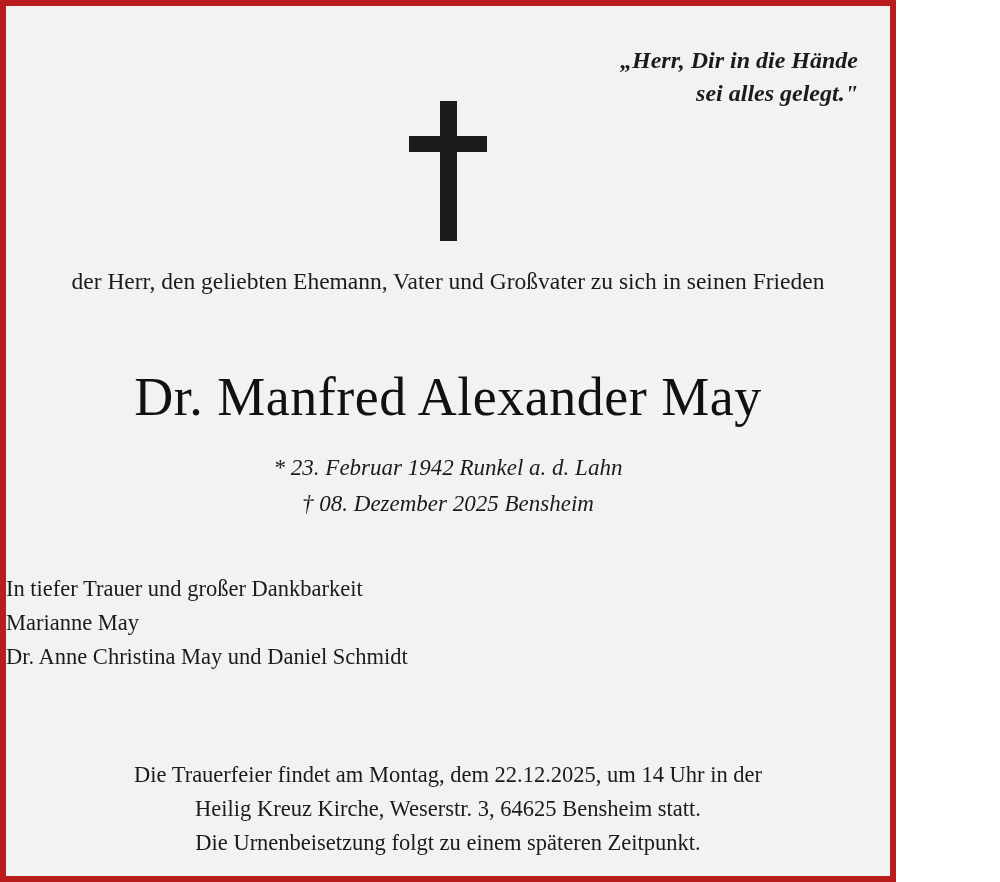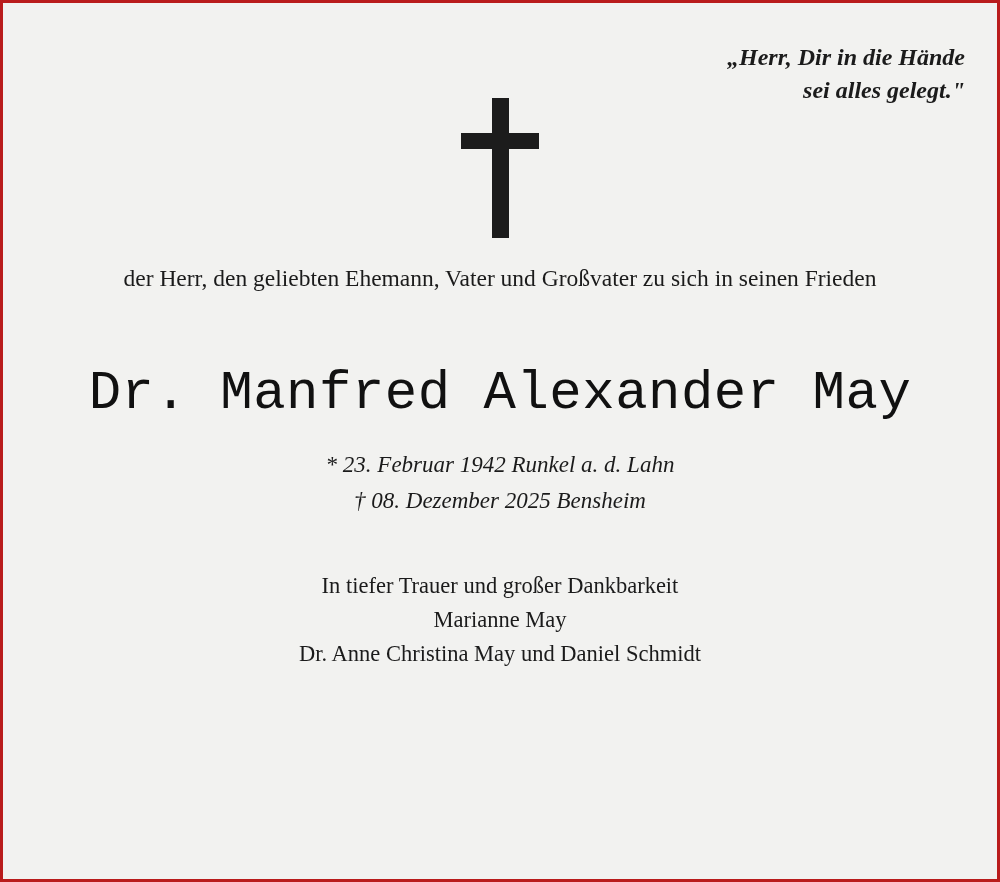--- a/index.html
+++ b/index.html
@@ -4,25 +4,25 @@
 <style>
   html, body {
     margin: 0;
     padding: 0;
     background: #ffffff;
   }
   body {
     font-family: "Liberation Serif", serif;
   }
   .page {
-    width: 1000px;
+    width: 896px;
     height: 882px;
     box-sizing: border-box;
     background: #5eead4;
-    border: 3px solid #b91c1c;
+    border: 6px solid #b91c1c;
     position: relative;
     overflow: hidden;
   }
   .inner {
     position: absolute;
     left: 0;
     top: 0;
     right: 0;
     bottom: 0;
     background: #f2f2f0;
@@ -87,41 +87,39 @@
 
   .name {
     position: absolute;
     left: 0;
     right: 0;
     top: 360px;
     text-align: center;
     font-size: 54px;
     letter-spacing: 0.5px;
     color: #111111;
-    font-family: Liberation Mono, monospace;
   }
 
   .dates {
     position: absolute;
     left: 0;
     right: 0;
     top: 444px;
     text-align: center;
     font-size: 23px;
     line-height: 1.55;
     color: #1b1b1b;
     font-style: italic;
   }
 
   .family {
     position: absolute;
     left: 0;
     right: 0;
     top: 566px;
-    text-align: center;
     font-size: 22.5px;
     line-height: 1.52;
     color: #1b1b1b;
   }
 
   .service {
     position: absolute;
     left: 0;
     right: 0;
     top: 752px;
@@ -161,15 +159,20 @@
       <span class="line">* 23. Februar 1942 Runkel a. d. Lahn</span>
       <span class="line">† 08. Dezember 2025 Bensheim</span>
     </div>
 
     <div class="family">
       <span class="line">In tiefer Trauer und großer Dankbarkeit</span>
       <span class="line">Marianne May</span>
       <span class="line">Dr. Anne Christina May und Daniel Schmidt</span>
     </div>
 
+    <div class="service">
+      <span class="line">Die Trauerfeier findet am Montag, dem 22.12.2025, um 14 Uhr in der</span>
+      <span class="line">Heilig Kreuz Kirche, Weserstr. 3, 64625 Bensheim statt.</span>
+      <span class="line">Die Urnenbeisetzung folgt zu einem späteren Zeitpunkt.</span>
+    </div>
 
   </div>
 </div>
 
 </body></html>

